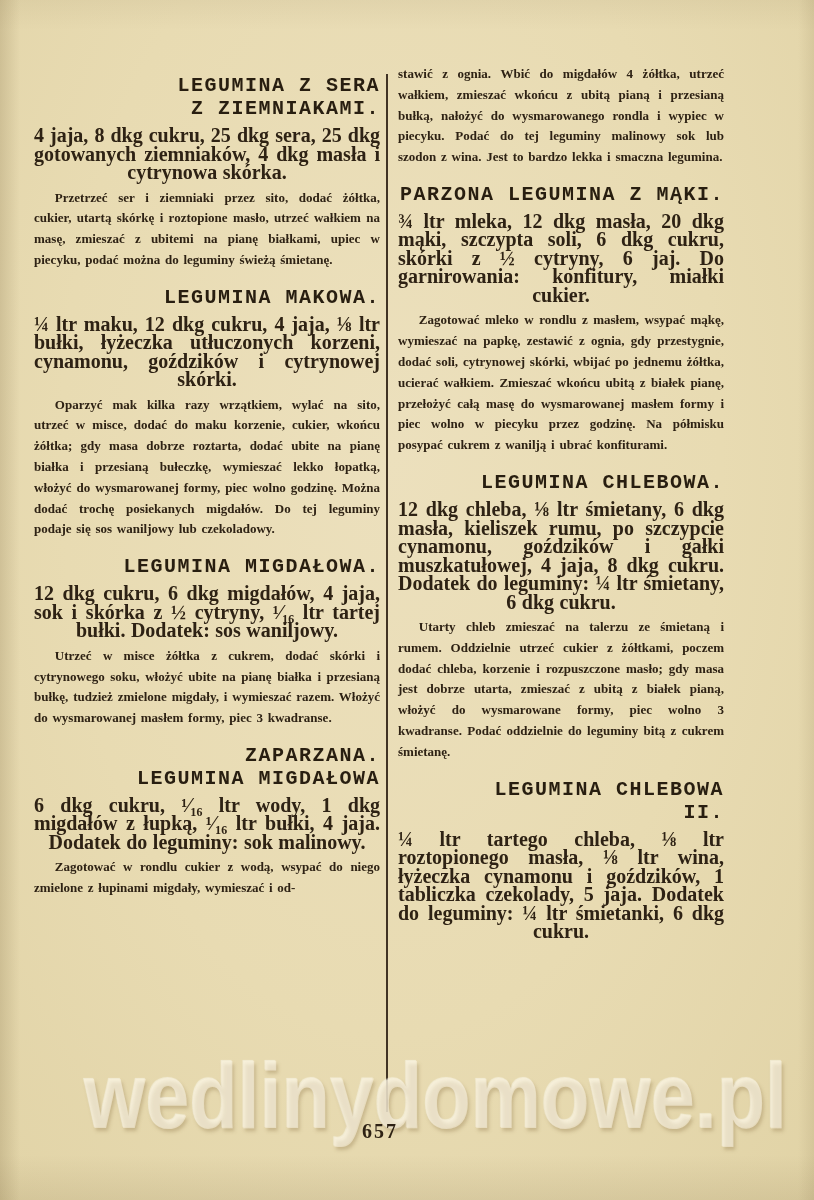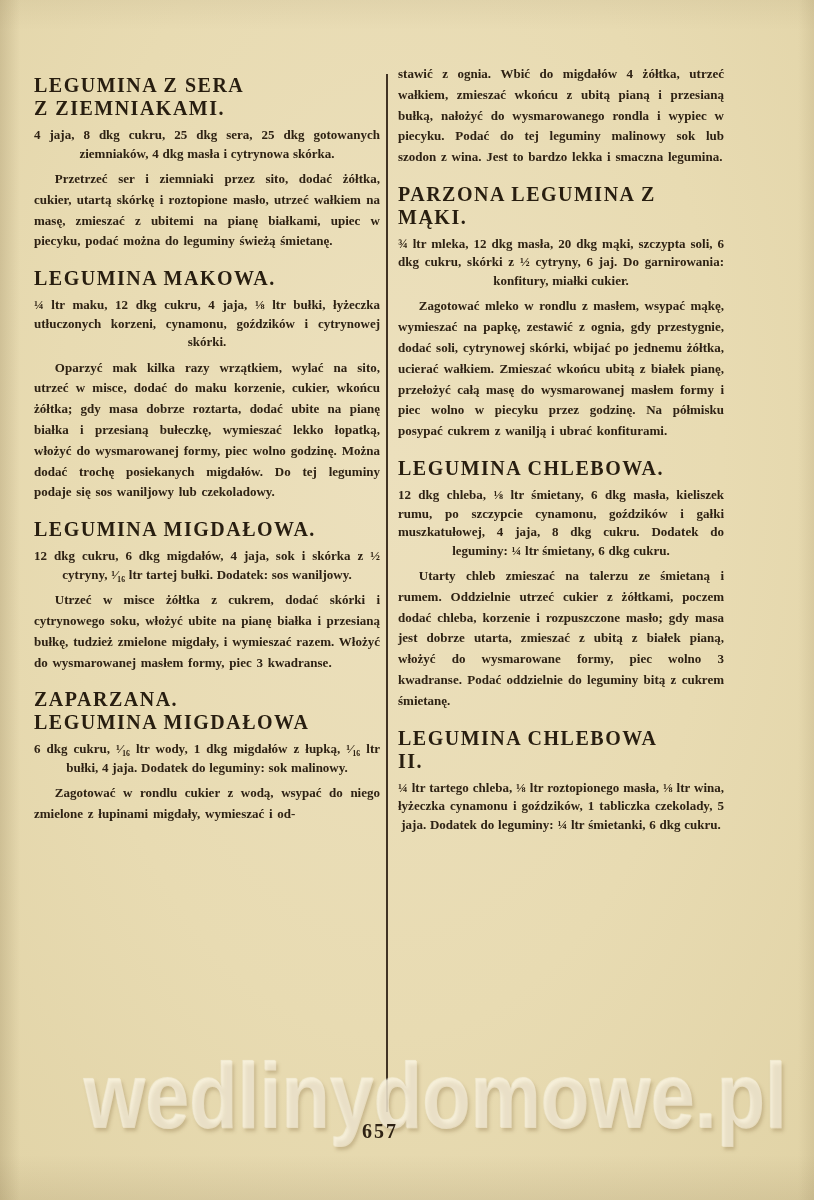--- a/index.html
+++ b/index.html
@@ -34,27 +34,28 @@
     top: 74px;
     width: 2px;
     height: 1038px;
     background: #413324;
   }
   .recipe { margin: 0; }
   .recipe-title {
     font-size: 20px;
     line-height: 23px;
     letter-spacing: 1.5px;
-    text-align: left;
+    text-align: right;
     margin: 15px 0 6px 0;
     color: #281e10;
+    font-family: Liberation Mono, monospace;
   }
   .recipe:first-child .recipe-title { margin-top: 4px; }
   .ingredients {
-    font-size: 13px;
+    font-size: 20px;
     line-height: 18.5px;
     margin: 0 0 6px 0;
     text-align: justify;
     text-align-last: center;
     word-spacing: 0.5px;
   }
   .body-par {
     font-size: 13px;
     line-height: 20.8px;
     margin: 0;

